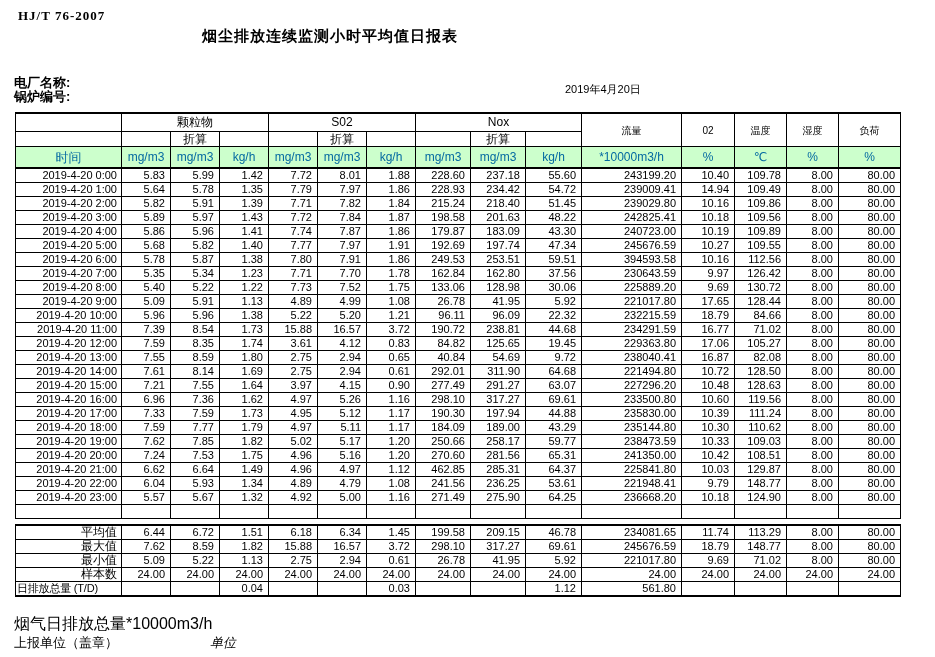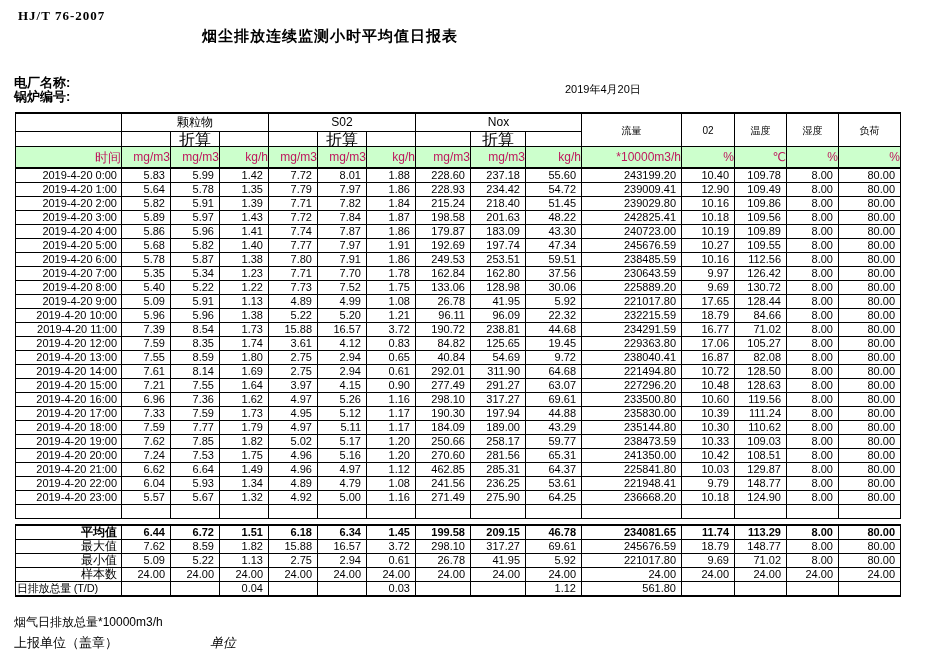--- a/index.html
+++ b/index.html
@@ -22,33 +22,33 @@
     padding-left:28px;
   }
   .tbl td {
     border:1px solid #000; overflow:hidden; white-space:nowrap;
     font-size:11px; height:13px; line-height:13px; padding:0;
   }
   .tbl td.num { text-align:right; padding-right:5px; }
   .tbl td.time { text-align:right; padding-right:4px; }
   .tbl tr.h1 td { text-align:center; font-size:12px; height:17px; }
   .tbl tr.h1 td.big { font-size:10px; }
-  .tbl tr.h2 td { text-align:center; font-size:16px; height:14px; }
+  .tbl tr.h2 td { text-align:center; font-size:12px; height:14px; }
   .tbl tr.h3 td {
-    text-align:right; font-size:12px; height:20px;
-    background:#ccffcc; color:#be185d;
+    text-align:center; font-size:12px; height:20px;
+    background:#ccffcc; color:#0369a1;
   }
   .tbl tr.h3 td.timehead { font-size:13px; }
   .tbl td.sum-label { text-align:right; font-size:12px; padding-right:4px; }
   .tbl td.total-label { text-align:left; font-size:11px; padding-left:1px; letter-spacing:-0.2px; }
   .tbl tr.spacer td { border:none; height:5px; background:#fff; }
-  .tbl tr.sum-first td { border-top:2px solid #000;font-weight:bold; }
+  .tbl tr.sum-first td { border-top:2px solid #000; }
   .tbl tr:last-child td { border-bottom:2px solid #000; }
 
-  .fnote { left:14px; top:614px; font-size:12px; }
+  .fnote { left:14px; top:614px; font-size:16px; }
   .freport { left:14px; top:634px; font-size:13px; }
   .funit { left:210px; top:634px; font-size:13px;font-style:italic; }
 </style>
 </head>
 <body>
 
 <div class="abs std">HJ/T  76-2007</div>
 <div class="abs title">烟尘排放连续监测小时平均值日报表</div>
 <div class="abs info1">电厂名称:</div>
 <div class="abs info2">锅炉编号:</div>
@@ -137,21 +137,21 @@
         <td class="num">5.64</td>
         <td class="num">5.78</td>
         <td class="num">1.35</td>
         <td class="num">7.79</td>
         <td class="num">7.97</td>
         <td class="num">1.86</td>
         <td class="num">228.93</td>
         <td class="num">234.42</td>
         <td class="num">54.72</td>
         <td class="num">239009.41</td>
-        <td class="num">12.90</td>
+        <td class="num">14.94</td>
         <td class="num">109.49</td>
         <td class="num">8.00</td>
         <td class="num">80.00</td>
       </tr>
       <tr>
         <td class="time">2019-4-20 2:00</td>
         <td class="num">5.82</td>
         <td class="num">5.91</td>
         <td class="num">1.39</td>
         <td class="num">7.71</td>
@@ -221,21 +221,21 @@
         <td class="time">2019-4-20 6:00</td>
         <td class="num">5.78</td>
         <td class="num">5.87</td>
         <td class="num">1.38</td>
         <td class="num">7.80</td>
         <td class="num">7.91</td>
         <td class="num">1.86</td>
         <td class="num">249.53</td>
         <td class="num">253.51</td>
         <td class="num">59.51</td>
-        <td class="num">238485.59</td>
+        <td class="num">394593.58</td>
         <td class="num">10.16</td>
         <td class="num">112.56</td>
         <td class="num">8.00</td>
         <td class="num">80.00</td>
       </tr>
       <tr>
         <td class="time">2019-4-20 7:00</td>
         <td class="num">5.35</td>
         <td class="num">5.34</td>
         <td class="num">1.23</td>

